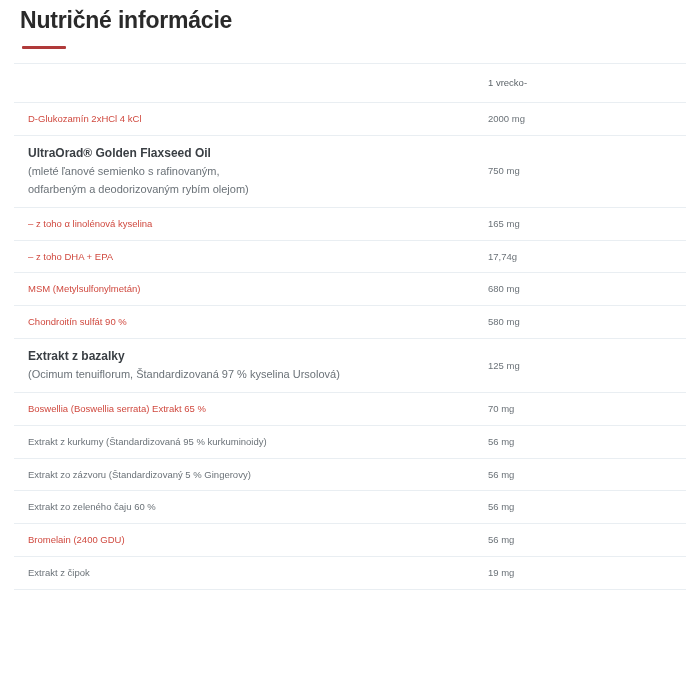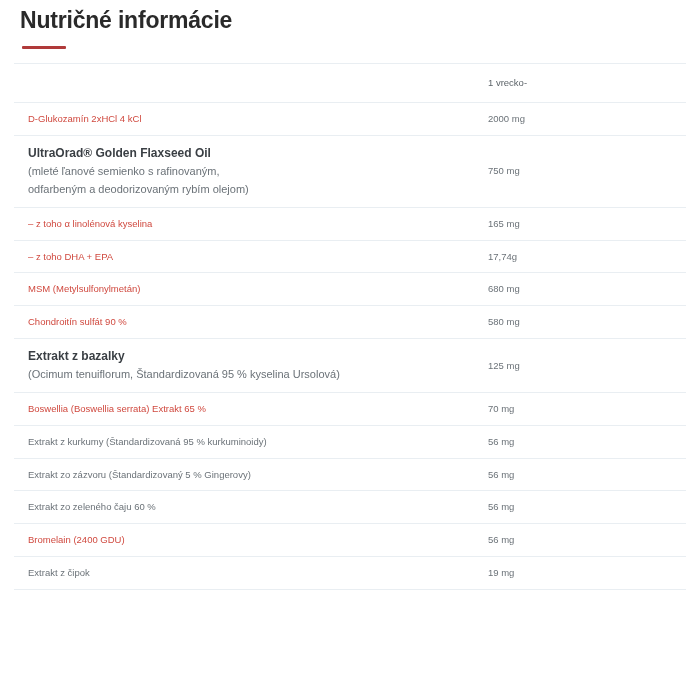--- a/index.html
+++ b/index.html
@@ -153,21 +153,21 @@
         <tr>
           <td>
             <span class="name-line accent">Chondroitín sulfát 90 %</span>
           </td>
           <td class="amount">580 mg</td>
         </tr>
 
         <tr>
           <td>
             <span class="name-strong">Extrakt z bazalky</span>
-            <span class="name-sub">(Ocimum tenuiflorum, Štandardizovaná 95 % kyselina Ursolová)</span>
+            <span class="name-sub">(Ocimum tenuiflorum, Štandardizovaná 97 % kyselina Ursolová)</span>
           </td>
           <td class="amount">125 mg</td>
         </tr>
 
 
         <tr>
           <td>
             <span class="name-line accent">Boswellia (Boswellia serrata) Extrakt 65 %</span>
           </td>
           <td class="amount">70 mg</td>

